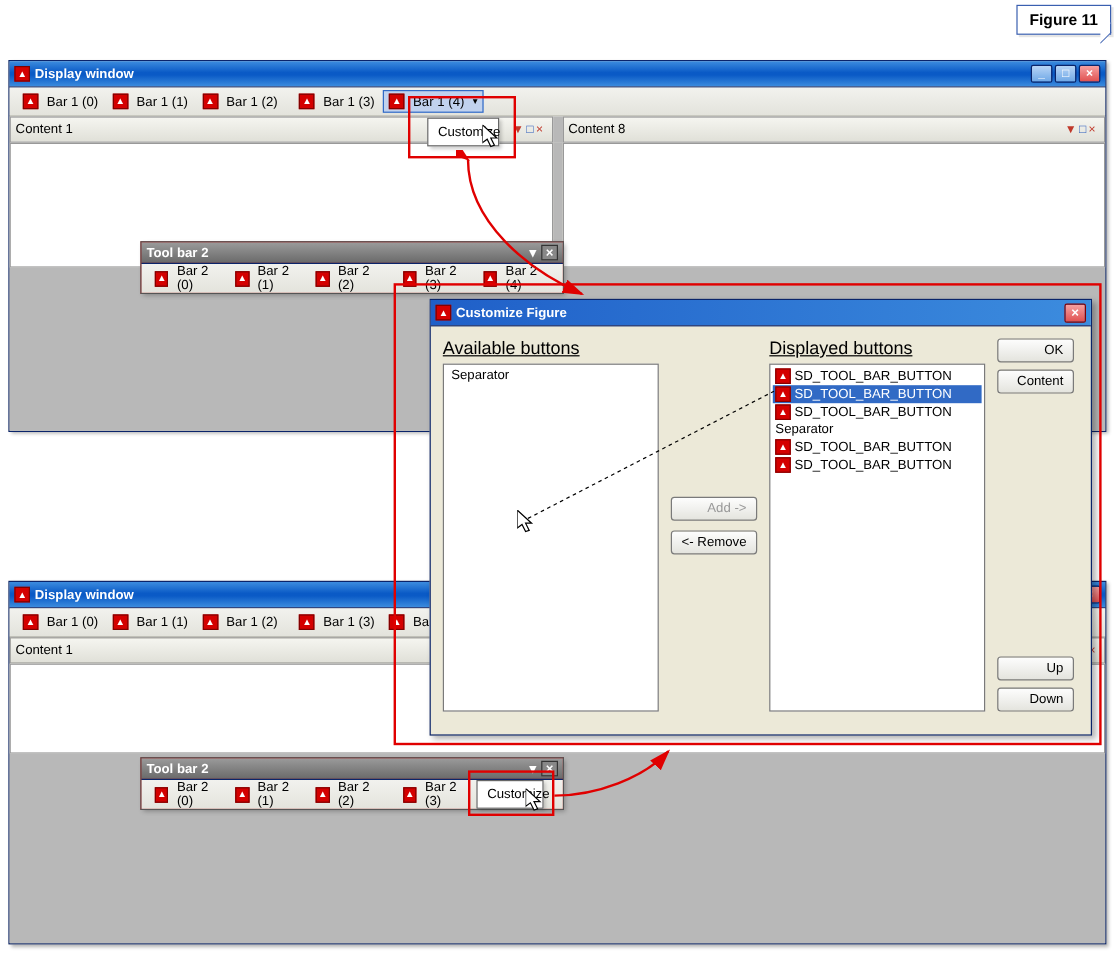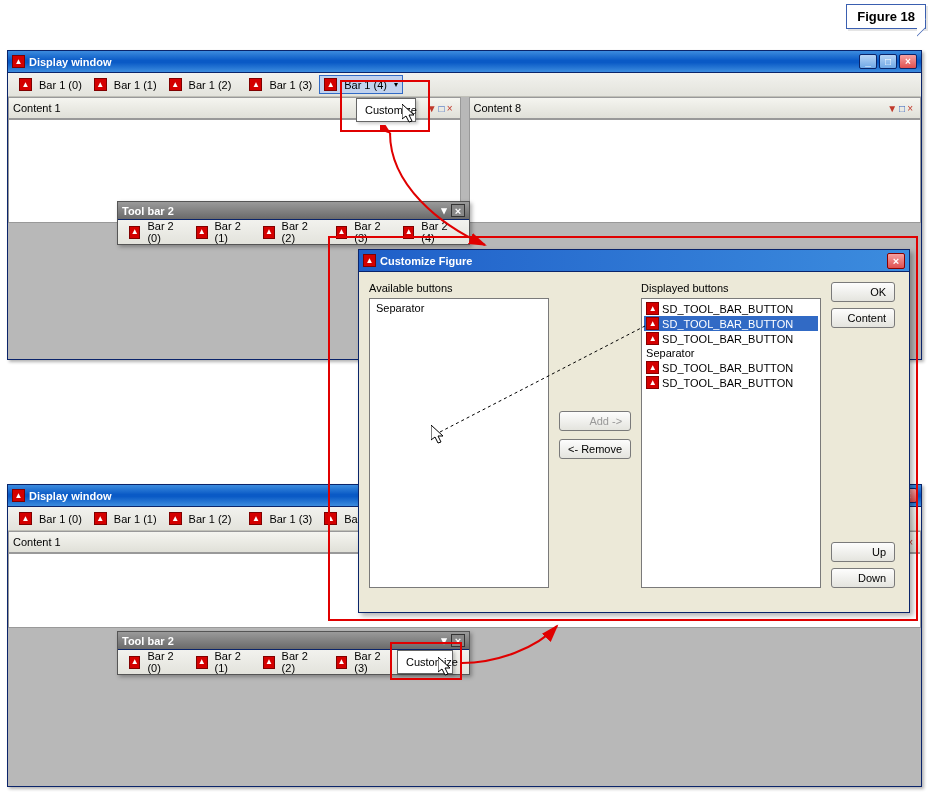--- a/index.html
+++ b/index.html
@@ -87,21 +87,21 @@
     box-shadow:3px 3px 5px rgba(0,0,0,0.3);
   }
   .dialog .titlebar { background: linear-gradient(to right,#1f5fc8,#3c8cde); }
   .dialog .close-x {
     width:18px; height:16px; background: linear-gradient(to bottom,#f6a0a0,#e05050);
     border:1px solid #800; border-radius:2px; display:flex; align-items:center; justify-content:center;
     color:#fff; font-weight:bold; cursor:pointer;
   }
   .dialog-body { padding:10px; display:flex; gap:10px; }
   .list-col { display:flex; flex-direction:column; gap:4px; }
-  .list-label { font-size:11px; }
+  .list-label { font-size:15px;text-decoration:underline; }
   .listbox { background:#fff; border:1px solid #7a7a7a; width:180px; height:290px; overflow:auto; padding:2px; }
   .listbox .item { display:flex; align-items:center; gap:3px; padding:1px 2px; cursor:pointer; }
   .listbox .item.selected { background:#316ac5; color:#fff; }
   .listbox .item .red-icon { width:13px; height:13px; background:#d40000; border:1px solid #800; flex-shrink:0; display:inline-flex; align-items:center; justify-content:center; color:#fff; font-size:8px;}
   .listbox .sep-item { padding:1px 4px; }
   .mid-col { display:flex; flex-direction:column; justify-content:center; gap:8px; }
   .btn {
     min-width:64px; padding:3px 8px; background: linear-gradient(to bottom,#fdfdfd,#e4e4de);
     border:1px solid #7a7a7a; border-radius:3px; cursor:pointer; text-align:right;
   }
@@ -113,21 +113,21 @@
 
   
   .cursor { position:absolute; pointer-events:none; }
 
   svg.arrow { position:absolute; pointer-events:none; }
 
 </style>
 </head>
 <body>
 
-<div class="figure-label">Figure 18</div>
+<div class="figure-label">Figure 11</div>
 
 <div class="window" style="left:7px; top:50px; width:915px; height:310px;">
   <div class="titlebar">
     <span class="tb-icon">
         <span class="tb-icon-white">▲</span>
       </span>
     <span class="tb-title">Display window</span>
     <div class="tb-btns">
       <div class="tb-btn">_</div>
       <div class="tb-btn">□</div>

